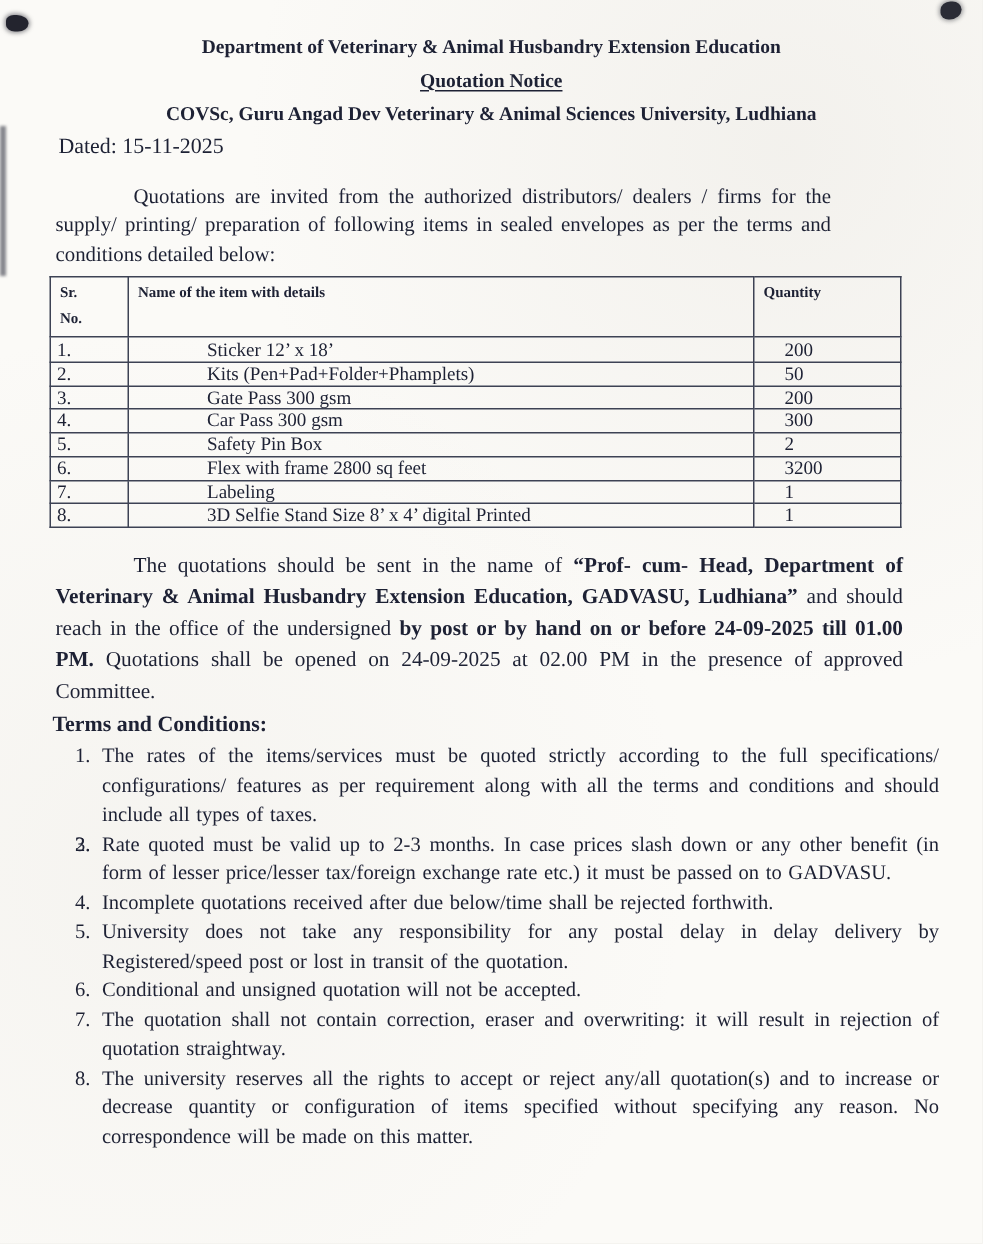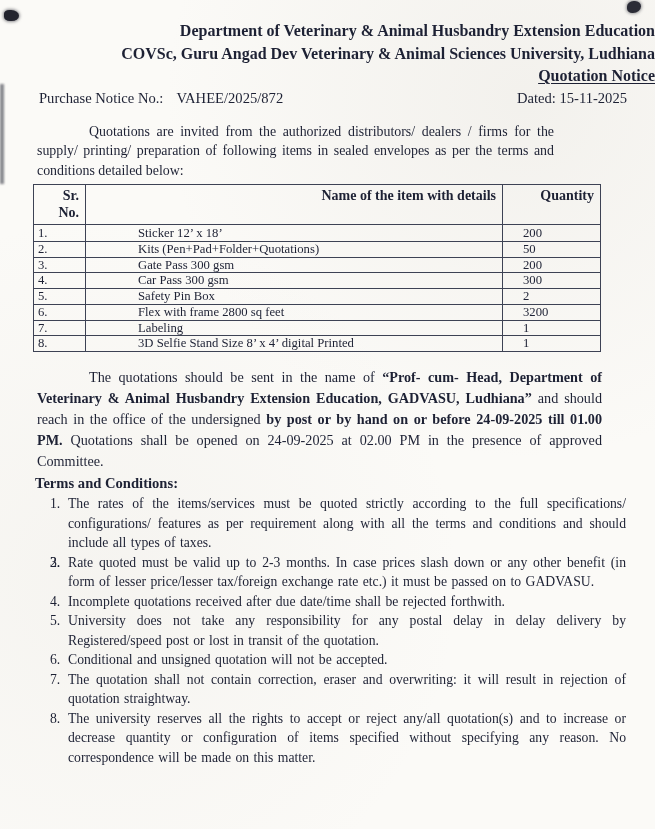--- a/index.html
+++ b/index.html
@@ -16,34 +16,34 @@
       radial-gradient(circle at 80% 12%, rgba(205,200,190,.18), transparent 40%),
       radial-gradient(circle at 15% 70%, rgba(205,200,190,.12), transparent 45%);
     color:#1d2134;
     overflow:hidden;
   }
   
   .blob-tl{position:absolute;left:4px;top:10px;width:15px;height:11px;background:#23242e;border-radius:40% 60% 55% 45%;box-shadow:0 0 3px 1px rgba(35,36,46,.5);}
   .blob-tr{position:absolute;left:627px;top:1px;width:14px;height:12px;background:#2b2c36;border-radius:50% 45% 60% 40%;box-shadow:0 0 3px 1px rgba(43,44,54,.45);}
   .edge-shadow{position:absolute;left:0;top:84px;width:4px;height:100px;background:rgba(38,40,54,.55);filter:blur(1px);}
 
-  .header-block{padding-top:20px;text-align:right;font-weight:bold;font-size:16px;line-height:22.5px;}
+  .header-block{padding-top:20px;text-align:center;font-weight:bold;font-size:13px;line-height:22.5px;}
   .quotation-title{display:inline-block;text-decoration:underline;text-underline-offset:2px;}
 
   .meta-row{display:flex;justify-content:space-between;align-items:baseline;
     padding:2px 28px 0 39px;font-size:14.6px;}
   .meta-left .value{margin-left:13px;}
 
   .intro{margin:15px 101px 4px 37px;text-align:justify;text-indent:52px;
     font-size:13.9px;line-height:19.5px;}
 
   table.doc-table{border-collapse:collapse;margin:3px 0 0 33px;width:567px;table-layout:fixed;}
   table.doc-table td,table.doc-table th{border:1.5px solid #3d4254;vertical-align:top;}
   col.c-sr{width:52px;} col.c-name{width:417px;} col.c-qty{width:98px;}
-  thead th{font-size:14px;font-weight:bold;text-align:right;padding:2px 6px 3px 6px;line-height:17px;border-bottom:3px double #3d4254;}
+  thead th{font-size:10px;font-weight:bold;text-align:left;padding:2px 6px 3px 6px;line-height:17px;border-bottom:3px double #3d4254;}
   tbody td{font-size:12.7px;line-height:14.75px;padding:0 4px;}
   tbody td.name{padding-left:52px;}
   tbody td.qty{padding-left:20px;}
   tbody tr:first-child td{padding-top:1px;}
 
   .dispatch{margin:15px 53px 0 37px;text-align:justify;text-indent:52px;
     font-size:14.2px;line-height:21px;word-spacing:1.5px;}
   .dispatch .b{font-weight:bold;margin-top:39px;}
 
   .terms-head{margin:2px 0 0 35px;font-size:14.6px;font-weight:bold;line-height:19px;}
@@ -57,28 +57,25 @@
 <body>
 
 <div class="page">
 
   <div class="blob-tl"></div>
   <div class="blob-tr"></div>
   <div class="edge-shadow"></div>
 
   <div class="header-block">
     <div>Department of Veterinary &amp; Animal Husbandry Extension Education</div>
+    <div><span class="quotation-title">Quotation Notice</span></div>
     <div>COVSc, Guru Angad Dev Veterinary &amp; Animal Sciences University, Ludhiana</div>
-    <div><span class="quotation-title">Quotation Notice</span></div>
   </div>
 
   <div class="meta-row">
-    <div class="meta-left">
-      <span>Purchase Notice No.:</span><span class="value">VAHEE/2025/872</span>
-    </div>
     <div>Dated: 15-11-2025</div>
   </div>
 
   <p class="intro">Quotations are invited from the authorized distributors/ dealers / firms for the supply/ printing/ preparation of following items in sealed envelopes as per the terms and conditions detailed below:</p>
 
   <table class="doc-table">
     <colgroup>
         <col class="c-sr">
         <col class="c-name">
         <col class="c-qty">
@@ -94,21 +91,21 @@
       </tr>
     </thead>
     <tbody>
       <tr>
         <td class="sr">1.</td>
         <td class="name">Sticker 12’ x 18’</td>
         <td class="qty">200</td>
       </tr>
       <tr>
         <td class="sr">2.</td>
-        <td class="name">Kits (Pen+Pad+Folder+Quotations)</td>
+        <td class="name">Kits (Pen+Pad+Folder+Phamplets)</td>
         <td class="qty">50</td>
       </tr>
       <tr>
         <td class="sr">3.</td>
         <td class="name">Gate Pass 300 gsm</td>
         <td class="qty">200</td>
       </tr>
       <tr>
         <td class="sr">4.</td>
         <td class="name">Car Pass 300 gsm</td>
@@ -148,21 +145,21 @@
     </div>
     <div class="term">
       <span class="num">2.</span>
     </div>
     <div class="term">
       <span class="num">3.</span>
       <span>Rate quoted must be valid up to 2-3 months. In case prices slash down or any other benefit (in form of lesser price/lesser tax/foreign exchange rate etc.) it must be passed on to GADVASU.</span>
     </div>
     <div class="term">
       <span class="num">4.</span>
-      <span>Incomplete quotations received after due date/time shall be rejected forthwith.</span>
+      <span>Incomplete quotations received after due below/time shall be rejected forthwith.</span>
     </div>
     <div class="term">
       <span class="num">5.</span>
       <span>University does not take any responsibility for any postal delay in delay delivery by Registered/speed post or lost in transit of the quotation.</span>
     </div>
     <div class="term">
       <span class="num">6.</span>
       <span>Conditional and unsigned quotation will not be accepted.</span>
     </div>
     <div class="term">

